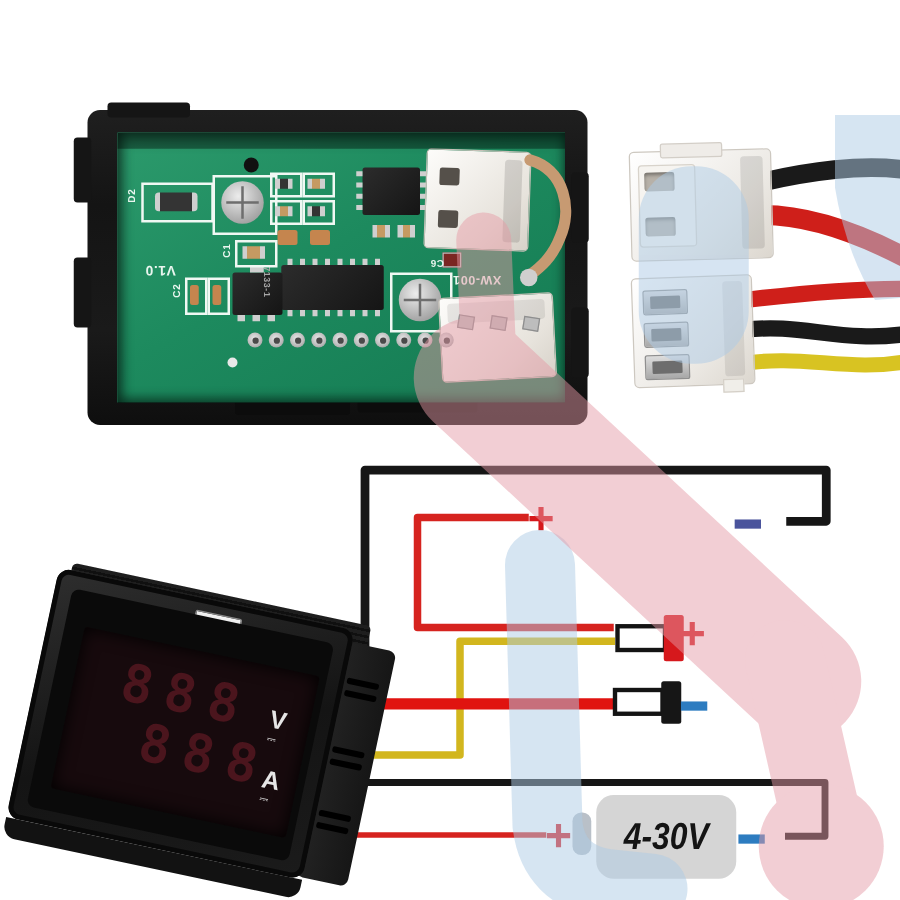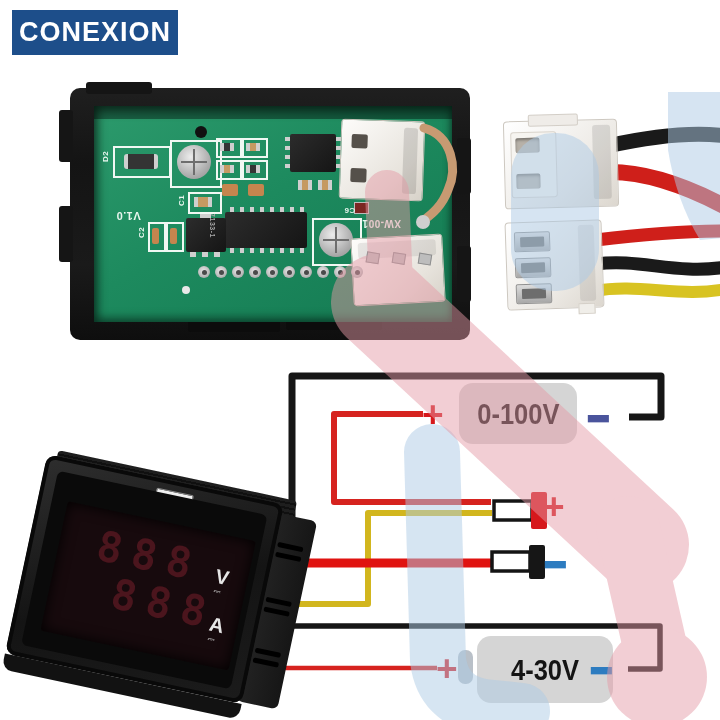--- a/index.html
+++ b/index.html
@@ -255,47 +255,41 @@
       <div class="digits" style="left:38px;top:16px;">888</div>
       <div class="digits" style="left:62px;top:60px;">888</div>
       <div class="unit" style="left:160px;top:32px;">V</div>
       <div class="dc" style="left:161px;top:53px;">⎓</div>
       <div class="unit" style="left:164px;top:80px;">A</div>
       <div class="dc" style="left:165px;top:101px;">⎓</div>
     </div>
     <div class="abs mbottom"></div>
   </div>
 
-  <div class="abs gbox z30" style="left:459px;top:383px;width:118px;height:61px;">
-    <span>0-100V</span>
-  </div>
   <div class="abs plus z30" style="left:422px;top:396px;">+</div>
   <div class="abs minus z30" style="left:586px;top:398px;color:#4a549c;"><span>−</span></div>
 
   <div class="abs plus z30" style="left:543px;top:488px;">+</div>
   <div class="abs minus z30" style="left:543px;top:544px;color:#2d7cc0;"><span>−</span></div>
 
-  <div class="abs gbox z30" style="left:477px;top:636px;width:136px;height:67px;">
+  <div class="abs gbox z30" style="left:477px;top:636px;width:112px;height:67px;font-style:italic;">
     <span>4-30V</span>
   </div>
   <div class="abs plus z30" style="left:436px;top:650px;">+</div>
   <div class="abs minus z30" style="left:589px;top:650px;color:#2d7cc0;"><span>−</span></div>
   <div class="abs cap-gray z29"></div>
 
   <svg class="z50" width="720" height="720" viewBox="0 0 720 720">
     <g opacity="0.5">
       <rect x="511" y="133" width="88" height="158" rx="42" fill="#aecbe6"></rect>
       <path d="M 668,92 L 724,92 L 724,238 L 700,240 Q 676,200 668,150 Z" fill="#aecbe6"></path>
       <path d="M 432,452 L 438,660 Q 443,700 484,707 L 522,711" fill="none" stroke-width="56" stroke-linecap="round" stroke="#aecbe6"></path>
     </g>
     <g opacity="0.48">
       <path d="M 387,192 L 392,308" fill="none" stroke-width="44" stroke-linecap="round" stroke="#e59aa6"></path>
       <path d="M 379,302 L 641,545" fill="none" stroke-width="96" stroke-linecap="round" stroke="#e59aa6"></path>
       <path d="M 628,528 L 654,642" fill="none" stroke-width="64" stroke-linecap="round" stroke="#e59aa6"></path>
       <circle cx="657" cy="677" r="50" fill="#e59aa6"></circle>
     </g>
   </svg>
 
-  <div class="abs badge z60">
-    <span>CONEXION</span>
-  </div>
 
 </div>
 
 </body></html>

